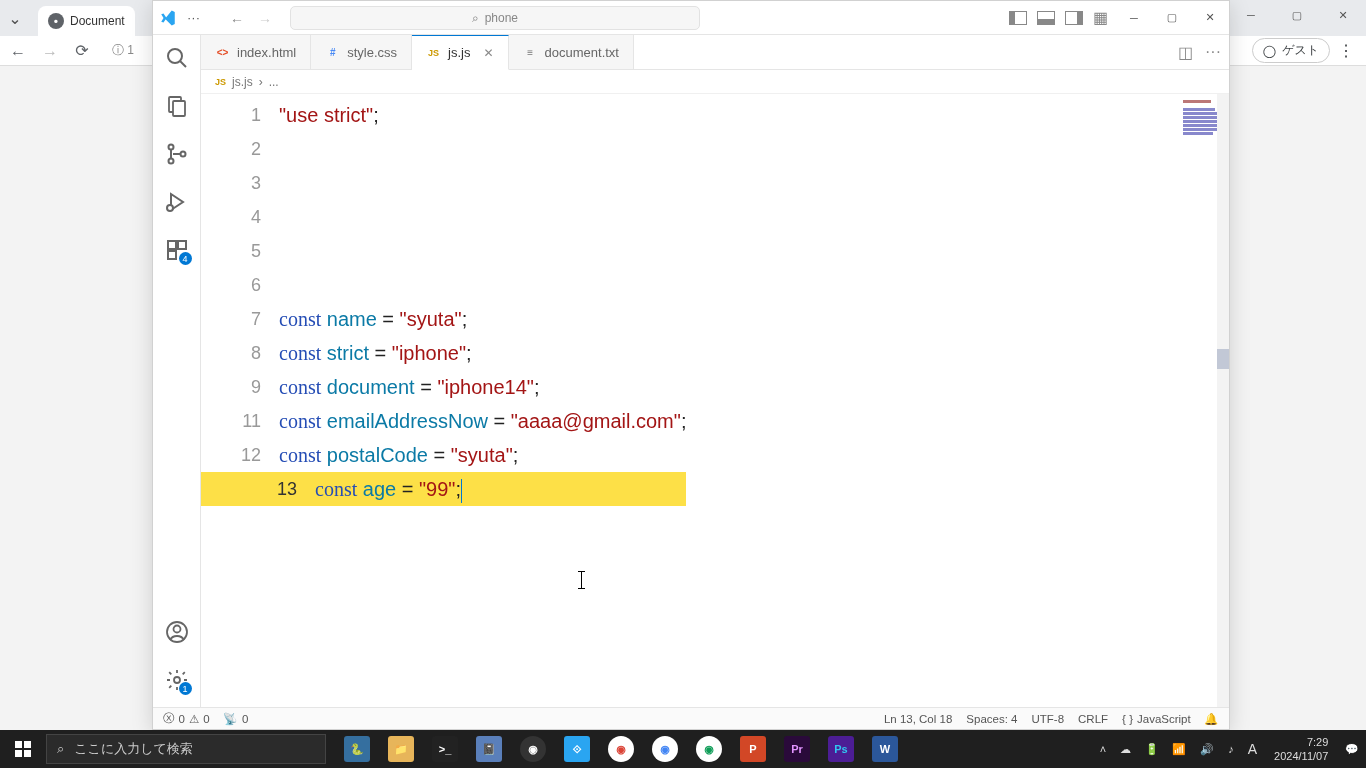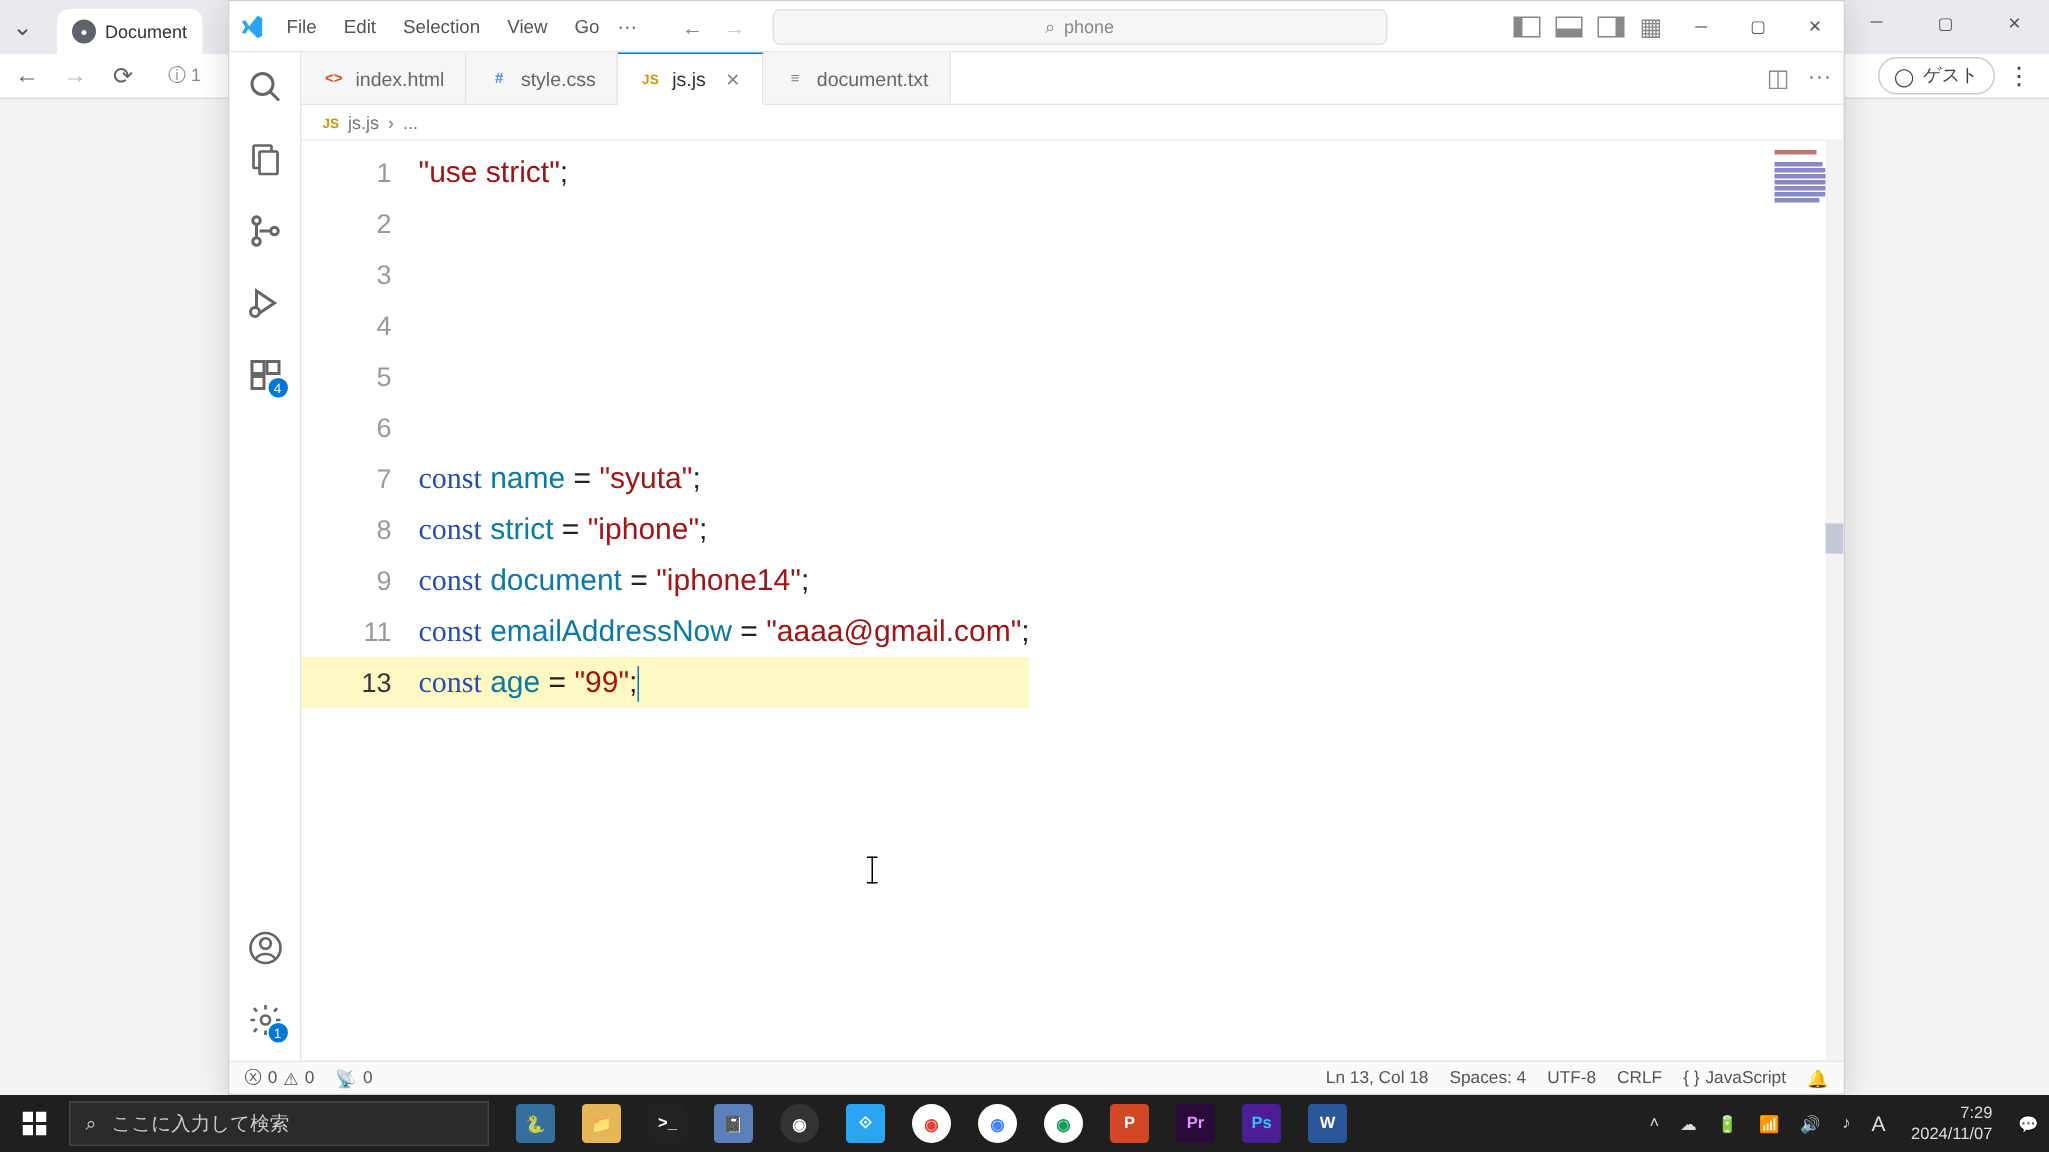--- a/index.html
+++ b/index.html
@@ -54,21 +54,21 @@
 .tab-icon.txt { color: #777; }
 .tab-bar .right-icons { position: absolute; right: 8px; top: 0; height: 100%; display: flex; align-items: center; gap: 12px; color: #888; }
 
 .breadcrumb { height: 24px; display: flex; align-items: center; font-size: 12px; color: #777; padding-left: 14px; gap: 6px; border-bottom: 1px solid #f0f0f0; }
 .breadcrumb .js-icon { color: #cc9900; font-size: 9px; font-weight: bold; }
 
 .code-wrap { flex: 1; position: relative; overflow: hidden; }
 .code { position: absolute; left: 0; top: 4px; font-family: Consolas, "Courier New", monospace; font-size: 20px; line-height: 34px; }
 .line { display: flex; align-items: center; white-space: pre; }
 .gutter { width: 78px; text-align: right; padding-right: 18px; color: #999; font-size: 18px; }
-.line.current { background: #fef9c3; }
+.line.current { background: #fde047; padding-left: 36px; }
 .line.current .gutter { color: #333; }
 .kw { color: #254db5; font-family: Liberation Serif, serif; }
 .var { color: #0b7aa6; }
 .str { color: #a31515; }
 .op { color: #222; }
 .cursor { display: inline-block; width: 1px; height: 24px; background: #0078d4; vertical-align: middle; }
 
 .minimap { position: absolute; right: 6px; top: 6px; width: 40px; height: 40px; }
 .minimap .mrow { height: 3px; margin-bottom: 1px; }
 .scrollbar-track { position: absolute; right: 0; top: 0; width: 12px; height: 100%; background: #f3f3f3; }
@@ -123,27 +123,20 @@
   <span style="font-size:16px;">⋮</span>
 </div>
 
 <div class="vscode">
   <div class="vs-titlebar">
     <div class="vs-logo">
       <svg viewBox="0 0 24 24">
           <path fill="#2aa5f1" d="M17 2l4 2v16l-4 2-9-9 9-11zM3 7l3-1 4 6-4 6-3-1 3-5-3-5z"></path>
         </svg>
     </div>
-    <div class="vs-menu" id="vs-menu">
-        <span>File</span>
-        <span>Edit</span>
-        <span>Selection</span>
-        <span>View</span>
-        <span>Go</span>
-      </div>
     <span style="margin-left:4px;color:#555;font-size:13px;">···</span>
     <div class="vs-nav">
       <span>←</span>
       <span style="color:#ccc;">→</span>
     </div>
     <div class="vs-search">
       <span>⌕</span>
       <span>phone</span>
     </div>
     <div class="vs-layout-icons">
@@ -248,20 +241,21 @@
             <div class="line"><span class="gutter">1</span><span><span class="str">"use strict"</span><span class="op">;</span></span></div>
             <div class="line"><span class="gutter">2</span><span></span></div>
             <div class="line"><span class="gutter">3</span><span></span></div>
             <div class="line"><span class="gutter">4</span><span></span></div>
             <div class="line"><span class="gutter">5</span><span></span></div>
             <div class="line"><span class="gutter">6</span><span></span></div>
             <div class="line"><span class="gutter">7</span><span><span class="kw">const</span><span class="op"> </span><span class="var">name</span><span class="op"> = </span><span class="str">"syuta"</span><span class="op">;</span></span></div>
             <div class="line"><span class="gutter">8</span><span><span class="kw">const</span><span class="op"> </span><span class="var">strict</span><span class="op"> = </span><span class="str">"iphone"</span><span class="op">;</span></span></div>
             <div class="line"><span class="gutter">9</span><span><span class="kw">const</span><span class="op"> </span><span class="var">document</span><span class="op"> = </span><span class="str">"iphone14"</span><span class="op">;</span></span></div>
             <div class="line"><span class="gutter">11</span><span><span class="kw">const</span><span class="op"> </span><span class="var">emailAddressNow</span><span class="op"> = </span><span class="str">"aaaa@gmail.com"</span><span class="op">;</span></span></div>
+            <div class="line"><span class="gutter">12</span><span><span class="kw">const</span><span class="op"> </span><span class="var">postalCode</span><span class="op"> = </span><span class="str">"syuta"</span><span class="op">;</span></span></div>
             <div class="line current"><span class="gutter">13</span><span><span class="kw">const</span><span class="op"> </span><span class="var">age</span><span class="op"> = </span><span class="str">"99"</span><span class="op">;</span><span class="cursor"></span></span></div>
           </div>
         <div class="minimap">
           <div class="mrow" style="background:#b77;width:28px;"></div>
           <div class="mrow" style="width:0;"></div>
           <div class="mrow" style="background:#88c;width:32px;"></div>
           <div class="mrow" style="background:#88c;width:34px;"></div>
           <div class="mrow" style="background:#88c;width:36px;"></div>
           <div class="mrow" style="background:#88c;width:38px;"></div>
           <div class="mrow" style="background:#88c;width:40px;"></div>

